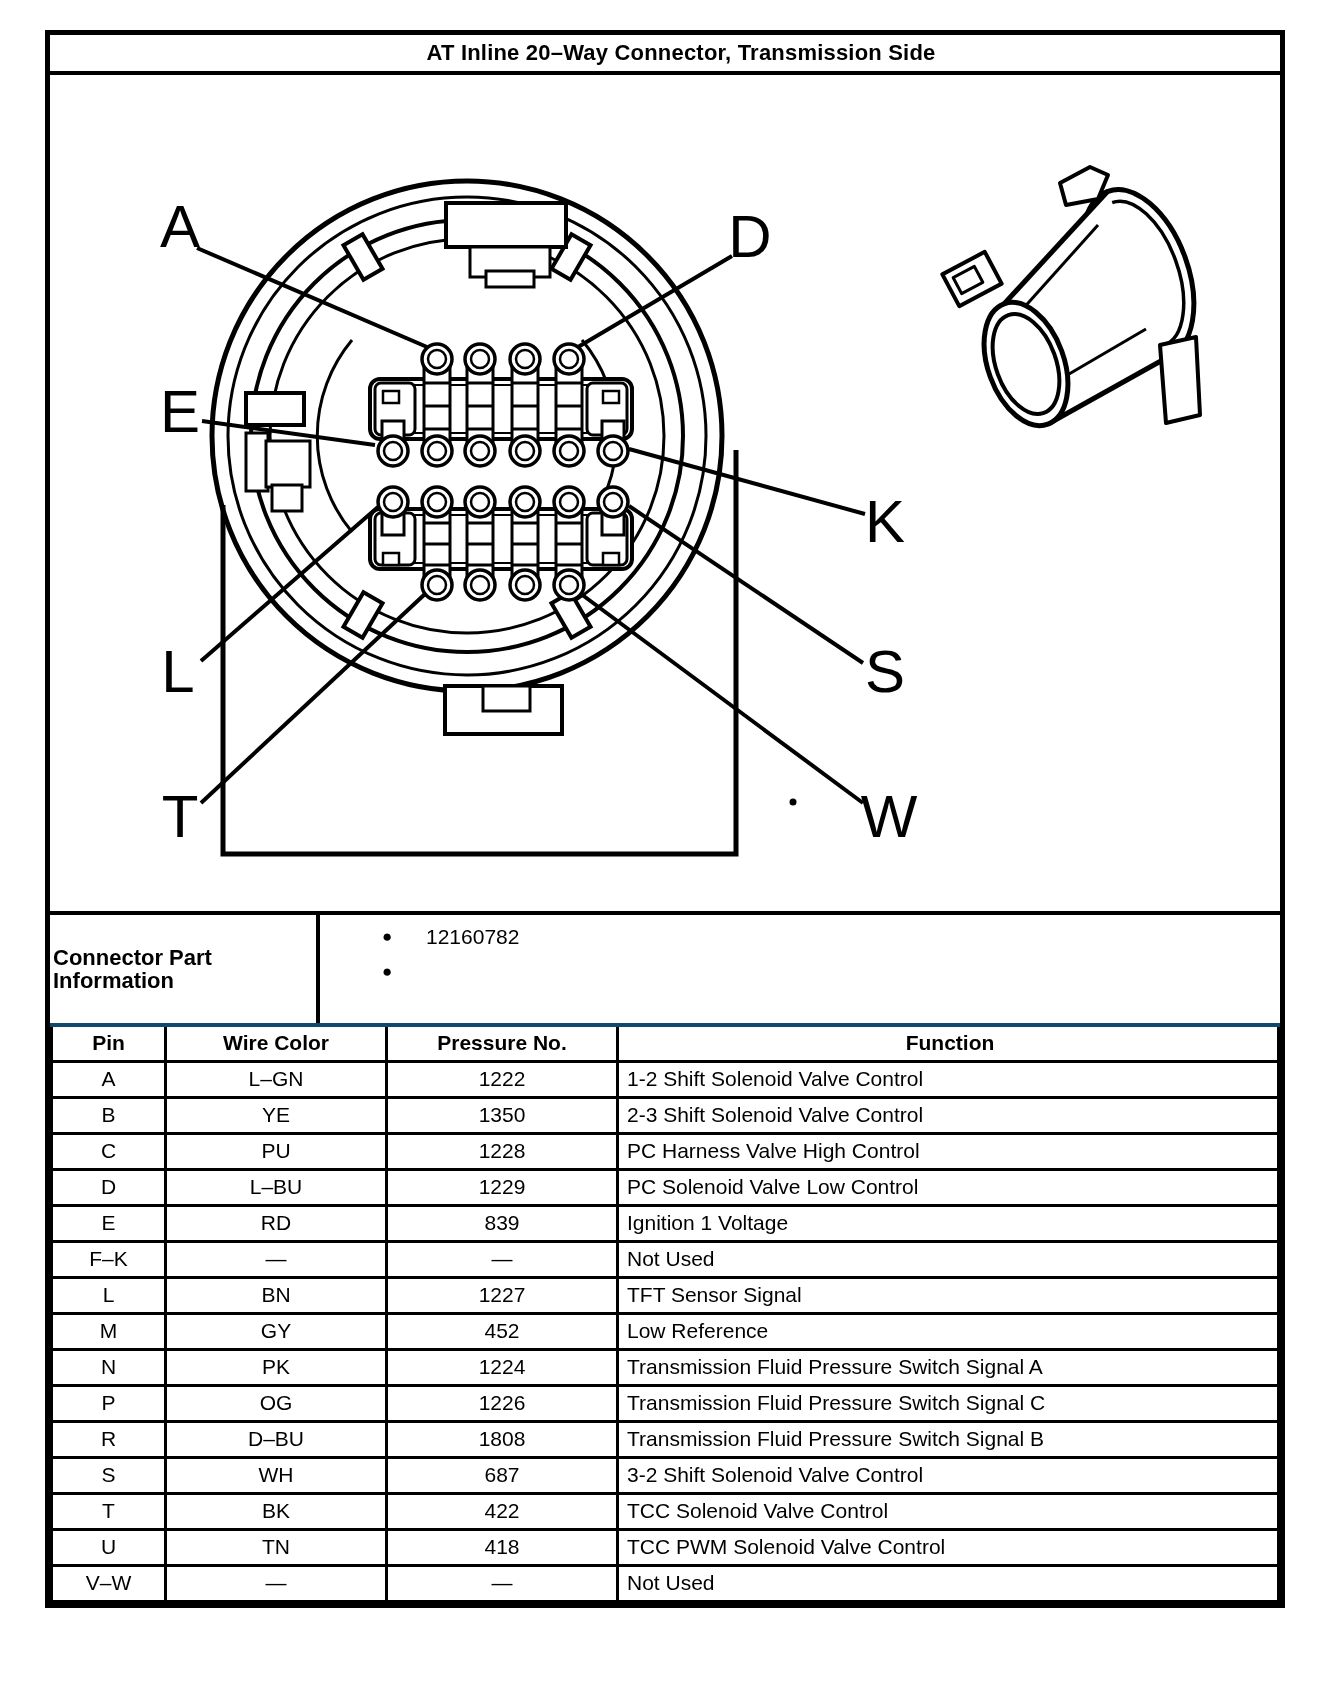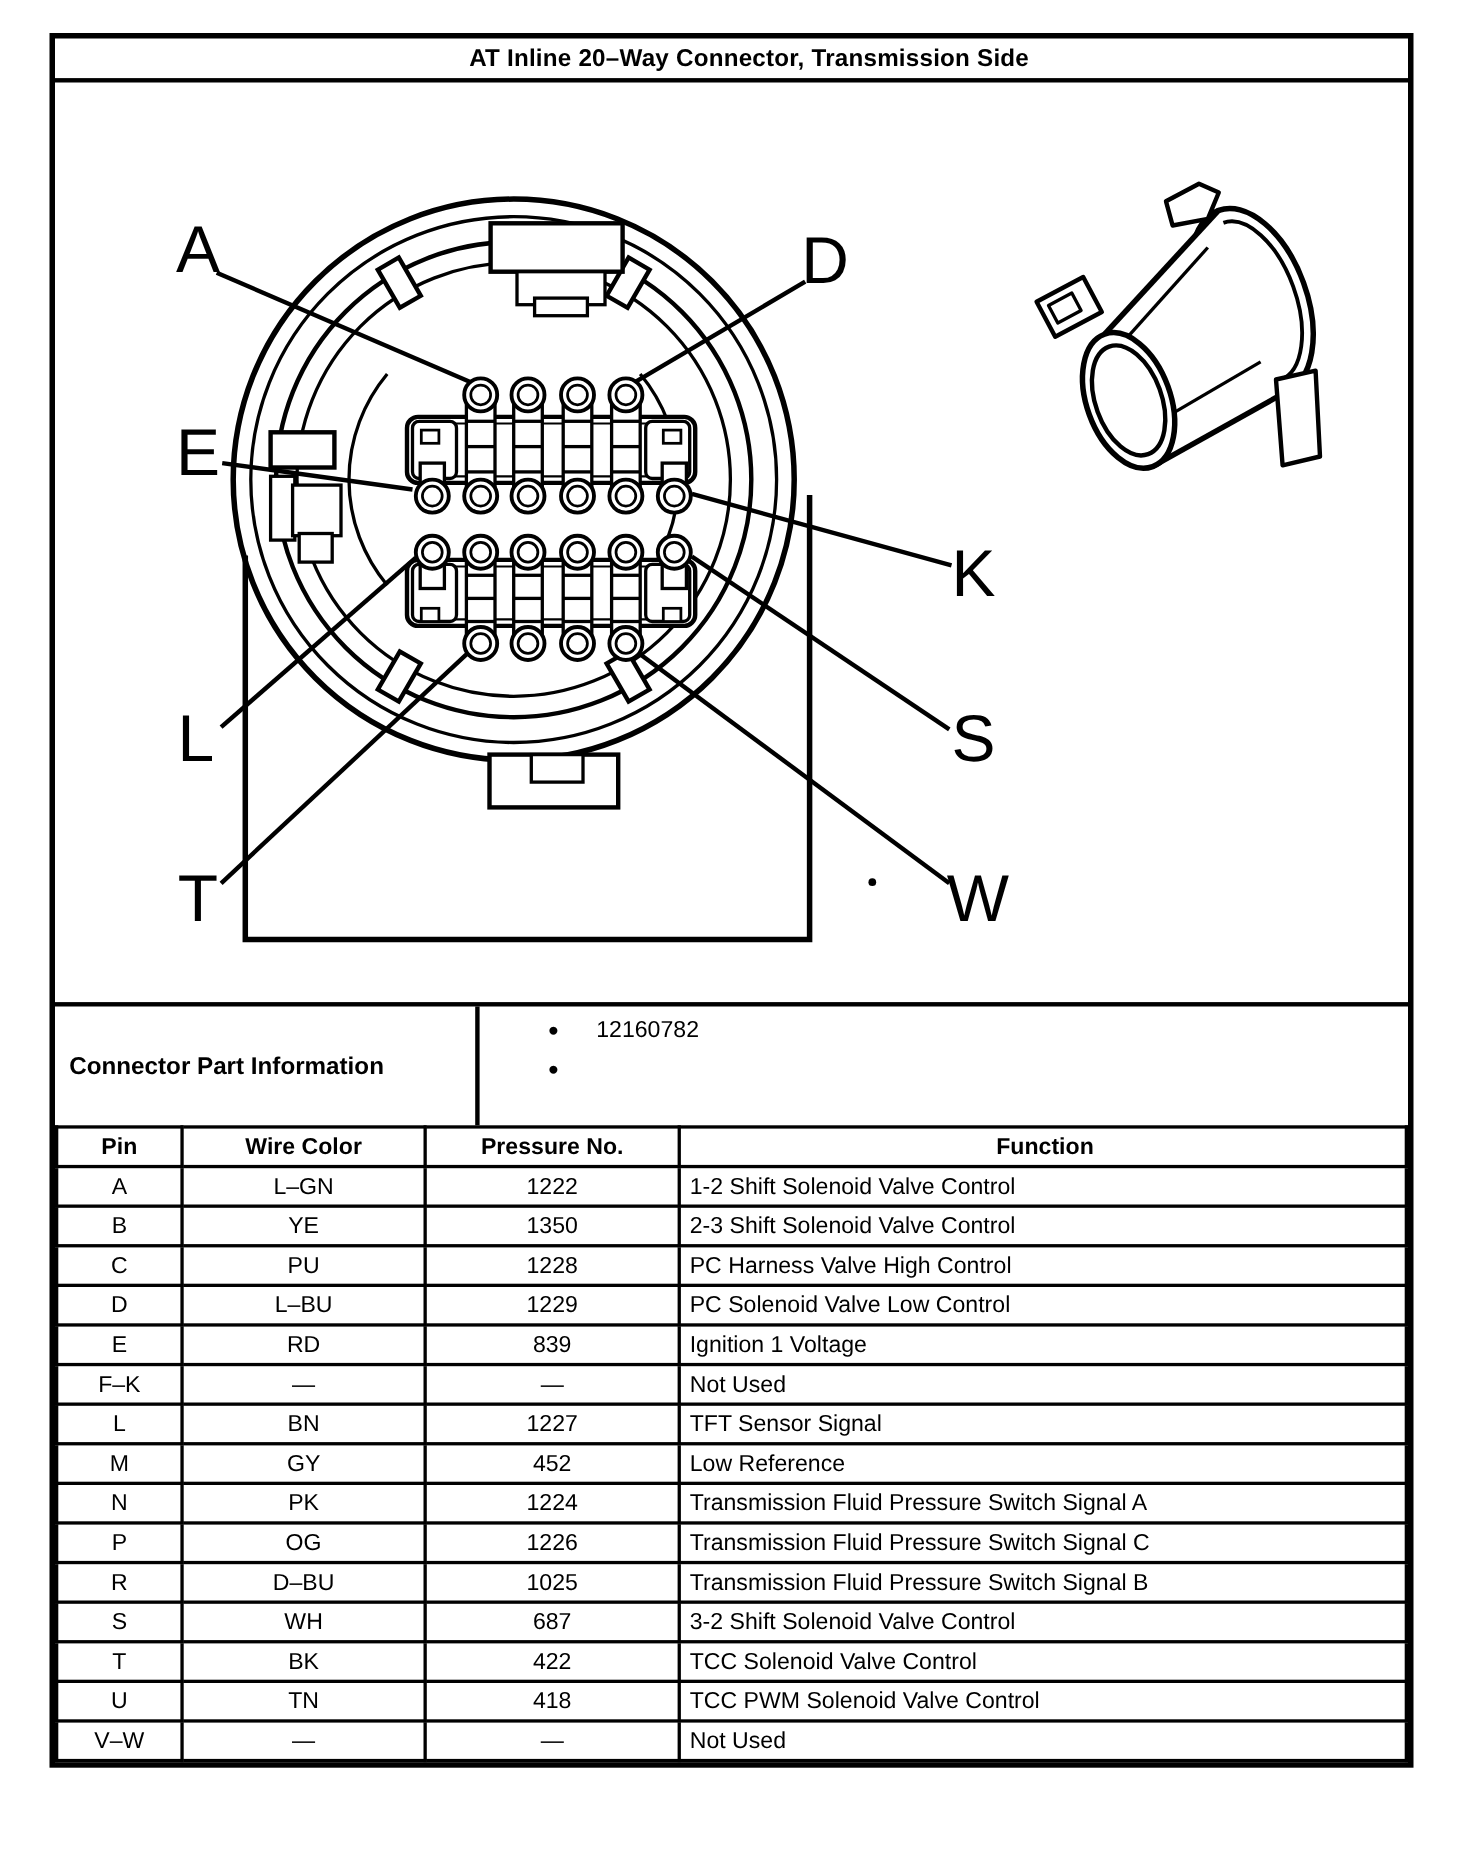--- a/index.html
+++ b/index.html
@@ -13,32 +13,32 @@
     border:5px solid #000; background:#fff;
   }
   .title-row {
     height:36px; display:flex; align-items:center; justify-content:center;
     font-weight:bold; font-size:22px; letter-spacing:0.2px;padding-left:32px;
   }
   .diagram-row { border-top:4px solid #000; height:840px; position:relative; }
   .diagram-row svg { display:block; }
   .info-row { border-top:4px solid #000; height:112px; display:flex; }
   .info-label {
-    width:386px; border-right:4px solid #000; display:flex; align-items:center;
-    padding-left:13px; font-weight:bold; font-size:22px; line-height:1.05;
+    width:270px; border-right:4px solid #000; display:flex; align-items:center;
+    padding-left:3px; font-weight:bold; font-size:22px; line-height:1.05;
   }
   .info-bullets {
     flex:1; display:flex; flex-direction:column; justify-content:flex-start;
     padding:10px 8px 0 62px; gap:13px; font-size:21px;
   }
   .bullet-line { display:flex; align-items:center; }
   .bullet-glyph { width:44px; font-size:17px; }
   table.pinout {
     width:100%; border-collapse:collapse; table-layout:fixed;
-    border-top:1px solid #0c4a6e; font-size:21px;
+    border-top:4px solid #0c4a6e; font-size:21px;
   }
   table.pinout th, table.pinout td {
     border:3px solid #000; height:36px; padding:0 4px;
     text-align:center; vertical-align:middle; overflow:hidden; white-space:nowrap;
   }
   table.pinout th { font-weight:bold; font-size:21px; }
   table.pinout td.fn, table.pinout th.fn { text-align:left; padding-left:8px; }
   table.pinout th.fn { text-align:center; }
 </style>
 </head>
@@ -290,21 +290,21 @@
       </tr>
       <tr>
         <td>P</td>
         <td>OG</td>
         <td>1226</td>
         <td class="fn">Transmission Fluid Pressure Switch Signal C</td>
       </tr>
       <tr>
         <td>R</td>
         <td>D–BU</td>
-        <td>1025</td>
+        <td>1808</td>
         <td class="fn">Transmission Fluid Pressure Switch Signal B</td>
       </tr>
       <tr>
         <td>S</td>
         <td>WH</td>
         <td>687</td>
         <td class="fn">3-2 Shift Solenoid Valve Control</td>
       </tr>
       <tr>
         <td>T</td>

